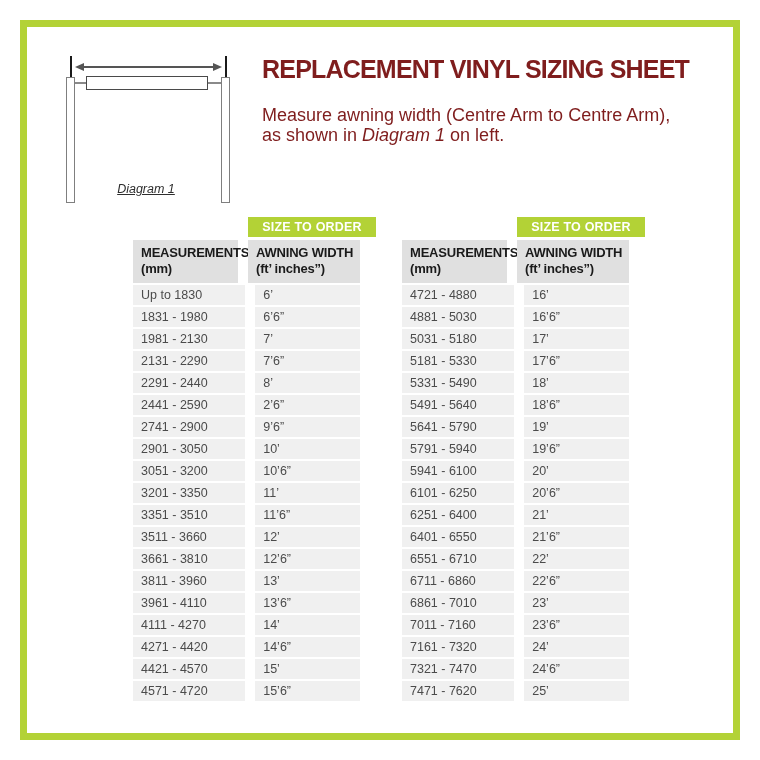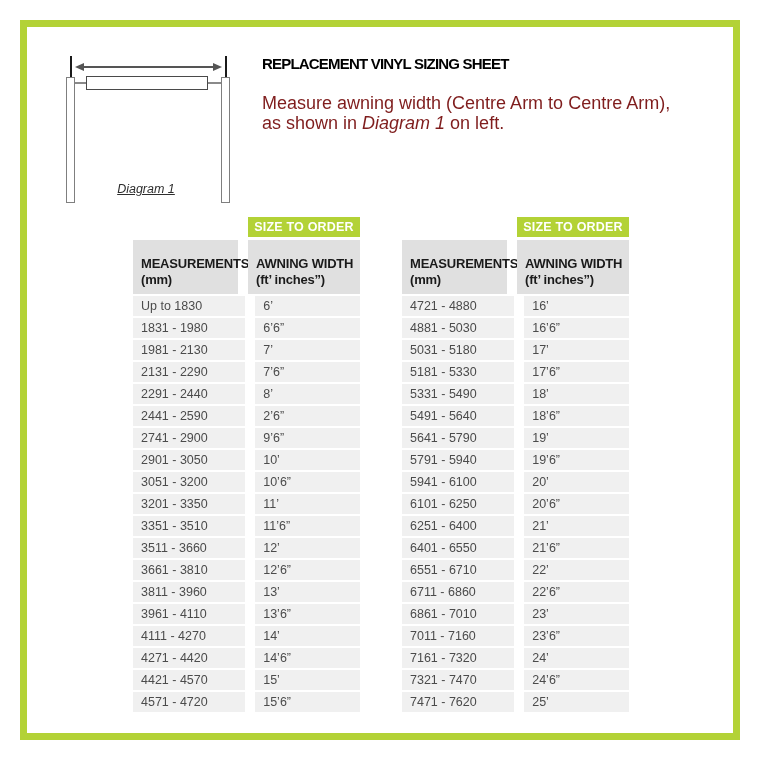--- a/index.html
+++ b/index.html
@@ -70,58 +70,58 @@
     font-size: 12.5px;
     color: #2e2e2e;
   }
 
   
   .content {
     position: absolute;
     left: 262px; top: 55px; width: 430px;
   }
   .page-title {
-    font-size: 15px;
+    font-size: 25px;
     font-weight: 700;
     letter-spacing: -0.8px;
-    color: #000000;
+    color: #7f1d1d;
     margin-bottom: 22px;
     white-space: nowrap;
   }
   .intro-para {
     font-size: 18px;
     line-height: 19.5px;
     color: #7f1d1d;
     margin-bottom: 15px;
     width: 424px;
     margin-top: 16px;
   }
   .intro-para em { font-style: italic; }
 
   
   .size-table { position: absolute; top: 217px; width: 227px; }
   .size-table.left  { left: 133px; }
   .size-table.right { left: 402px; }
 
   .banner {
     margin-left: 115px;
-    width: 112px; height: 20px;
+    width: 128px; height: 20px;
     background: #b3d236;
     color: #ffffff;
     font-weight: 700;
     font-size: 12.5px;
     letter-spacing: 0.2px;
     text-align: center;
     line-height: 20px;
     margin-bottom: 3px;
   }
   .header-row { display: flex; margin-bottom: 2px; }
   .hcell {
     background: #e0e0e0;
-    padding: 16px 0 6px 8px;
+    padding: 5px 0 6px 8px;
     font-weight: 700;
     font-size: 13px;
     line-height: 16px;
     letter-spacing: -0.2px;
     color: #1a1a1a;
   }
   .hcell.c1 { width: 105px; margin-right: 10px; }
   .hcell.c2 { width: 136px; }
   .hline { display: block; }
 

